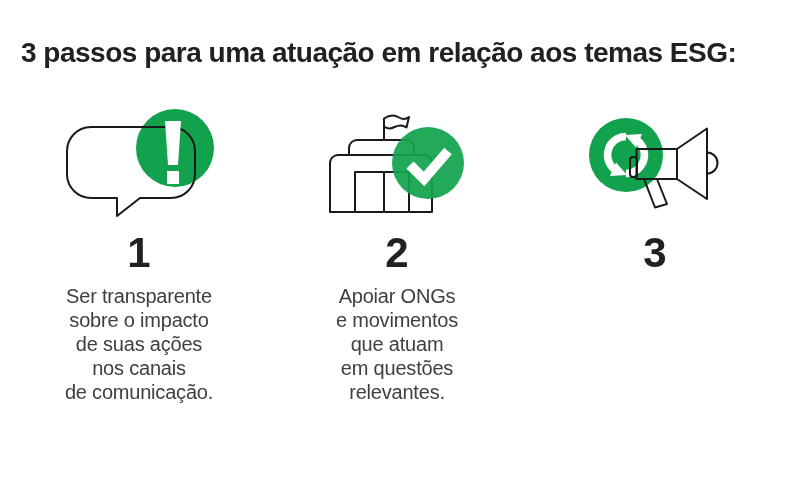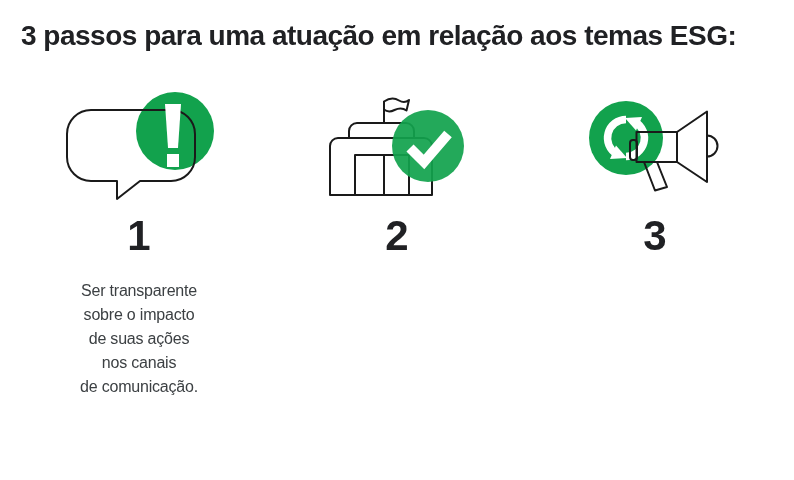--- a/index.html
+++ b/index.html
@@ -8,21 +8,21 @@
     background: #ffffff;
   }
   body {
     width: 794px;
     height: 480px;
     overflow: hidden;
     font-family: "Liberation Sans", sans-serif;
     color: #202124;
   }
   .page-title {
-    margin: 19px 0 0 21px;
+    margin: 36px 0 0 21px;
     font-size: 28px;
     line-height: 34px;
     font-weight: 700;
     letter-spacing: -0.5px;
     white-space: nowrap;
     color: #202124;
   }
   .steps {
     display: flex;
     margin-top: 34px;
@@ -41,22 +41,22 @@
     justify-content: center;
   }
   .step-number {
     font-size: 42px;
     font-weight: 700;
     line-height: 1;
     margin: 8px 0 10px 0;
     color: #202124;
   }
   .step-text {
-    margin: 12px;
-    font-size: 16px;
+    margin: 0;
+    font-size: 20px;
     line-height: 24px;
     letter-spacing: -0.2px;
     color: #3c4043;
     text-align: center;
     white-space: pre-line;
   }
   svg { display: block; }
 </style>
 </head>
 <body>
@@ -101,20 +101,25 @@
             <path d="M 59,6.5 C 65,2.5 70,3 74,5.5 C 78,8 81,7.5 84,5 L 81.5,15.5 C 77.5,12.5 73.5,13 69.5,15 C 65.5,17 61.5,16.5 59,14.5 Z"></path>
 
             <path d="M 30,100 V 60 H 84 V 100 M 59,60 V 100"></path>
           </g>
 
           <circle cx="103" cy="51" r="36" fill="#12A24D" fill-opacity="0.93"></circle>
           <path d="M 85,53 L 99,67 L 123,39" fill="none" stroke="#FFFFFF" stroke-width="10"></path>
         </svg>
       </div>
       <div class="step-number">2</div>
+      <p class="step-text">Apoiar ONGs
+e movimentos
+que atuam
+em questões
+relevantes.</p>
     </div>
 
     <div class="step">
       <div class="icon-box">
         <svg width="135" height="98" viewBox="0 0 135 98" xmlns="http://www.w3.org/2000/svg">
 
           <circle cx="38" cy="40" r="37" fill="#12A24D"></circle>
           <g fill="none" stroke="#FFFFFF" stroke-width="7.5">
             <path d="M 38,21.5 A 18.5,18.5 0 0 0 28.75,56"></path>
             <path d="M 38,58.5 A 18.5,18.5 0 0 0 47.25,24"></path>

